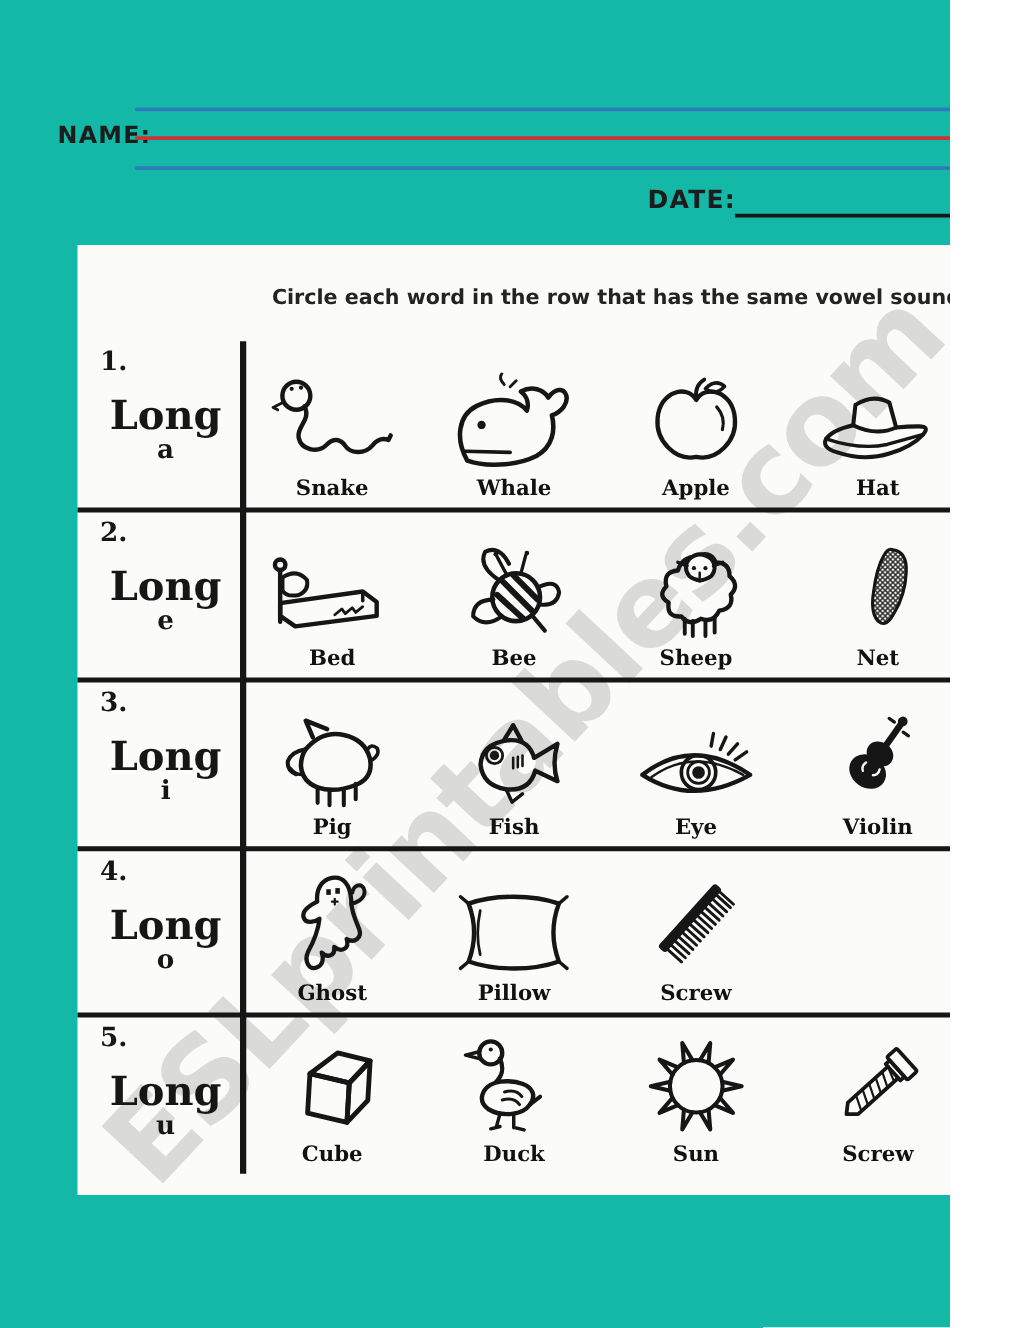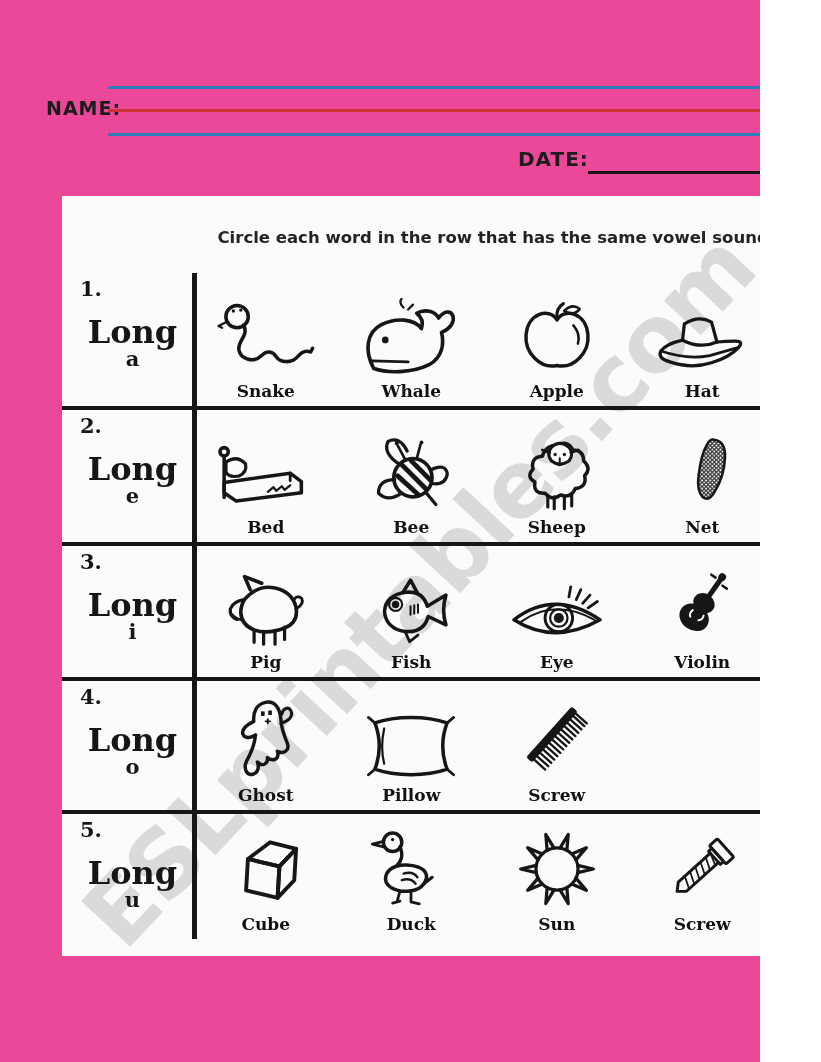--- a/index.html
+++ b/index.html
@@ -1,16 +1,16 @@
 <!DOCTYPE html>
 <html><head>
 <meta charset="utf-8">
 <style>
   html,body{margin:0;padding:0;background:#fff;}
-  .page{position:relative;width:760px;height:1062px;background:#ec4899;overflow:hidden;
+  .page{position:relative;width:760px;height:1062px;background:#14b8a6;overflow:hidden;
         font-family:"DejaVu Sans","Liberation Sans",sans-serif;color:#161616;}
 
   
   .name-label{position:absolute;left:46px;top:97px;font-size:19px;font-weight:bold;letter-spacing:1px;color:#1c1c1c;}
   .rule{position:absolute;left:108px;width:668px;height:3px;border-radius:2px;}
   .rule.blue-top{top:86px;}
   .rule.red-mid{top:109px;}
   .rule.blue-bot{top:133px;}
   .date-label{position:absolute;left:518px;top:147px;font-size:20px;font-weight:bold;letter-spacing:1px;color:#1c1c1c;}
   .date-underline{position:absolute;left:588px;top:171px;width:187px;height:3px;background:#161616;}

